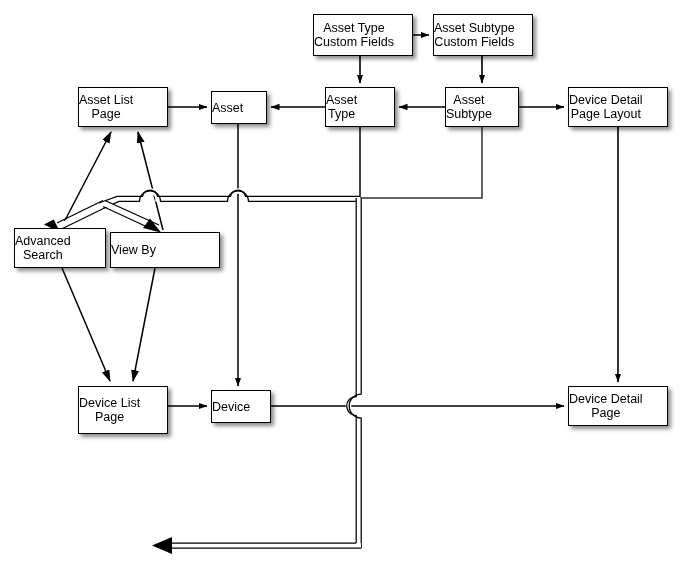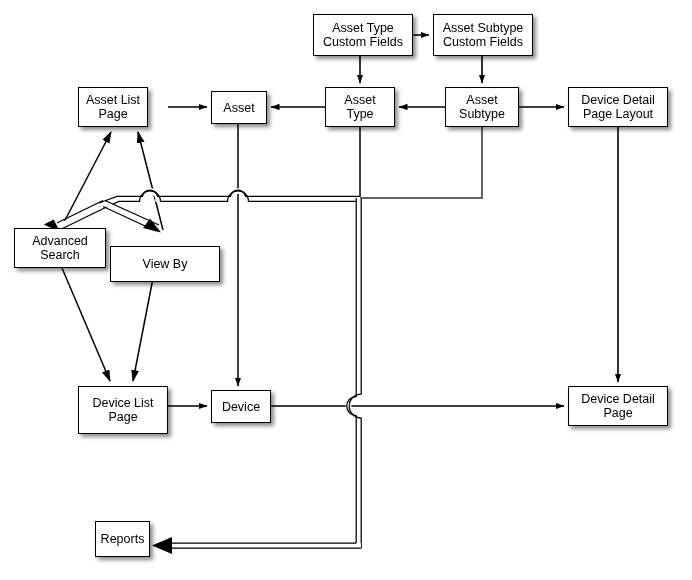--- a/index.html
+++ b/index.html
@@ -22,21 +22,20 @@
     width: 692px;
     height: 580px;
   }
   .nodebox {
     position: absolute;
     background: #ffffff;
     border: 1.6px solid #000000;
     box-shadow: 3px 3px 4px rgba(0,0,0,0.45);
     display: flex;
     align-items: center;
-    justify-content: center;
     text-align: center;
     font-size: 12.5px;
     line-height: 14px;
     color: #000000;
     box-sizing: border-box;
     white-space: pre-line;
     z-index: 5;
   }
 </style>
 </head>
@@ -135,21 +134,21 @@
   <div class="nodebox" style="left:313px; top:14px; width:100px; height:42px;">
     <span>Asset Type
 Custom Fields</span>
   </div>
 
   <div class="nodebox" style="left:433px; top:14px; width:100px; height:42px;">
     <span>Asset Subtype
 Custom Fields</span>
   </div>
 
-  <div class="nodebox" style="left:78px; top:87px; width:70px; height:40px;">
+  <div class="nodebox" style="left:78px; top:87px; width:90px; height:40px;">
     <span>Asset List
 Page</span>
   </div>
 
   <div class="nodebox" style="left:211px; top:91px; width:56px; height:33px;">
     <span>Asset</span>
   </div>
 
   <div class="nodebox" style="left:325px; top:87px; width:70px; height:40px;">
     <span>Asset
@@ -164,35 +163,32 @@
   <div class="nodebox" style="left:568px; top:87px; width:100px; height:40px;">
     <span>Device Detail
 Page Layout</span>
   </div>
 
   <div class="nodebox" style="left:14px; top:228px; width:92px; height:40px;">
     <span>Advanced
 Search</span>
   </div>
 
-  <div class="nodebox" style="left:110px; top:232px; width:110px; height:36px;margin-top:14px;">
+  <div class="nodebox" style="left:110px; top:232px; width:110px; height:36px;">
     <span>View By</span>
   </div>
 
   <div class="nodebox" style="left:78px; top:386px; width:90px; height:48px;">
     <span>Device List
 Page</span>
   </div>
 
   <div class="nodebox" style="left:211px; top:390px; width:60px; height:33px;">
     <span>Device</span>
   </div>
 
   <div class="nodebox" style="left:568px; top:386px; width:100px; height:40px;">
     <span>Device Detail
 Page</span>
   </div>
 
-  <div class="nodebox" style="left:95px; top:521px; width:55px; height:36px;">
-    <span>Reports</span>
-  </div>
 
 </div>
 
 </body></html>

